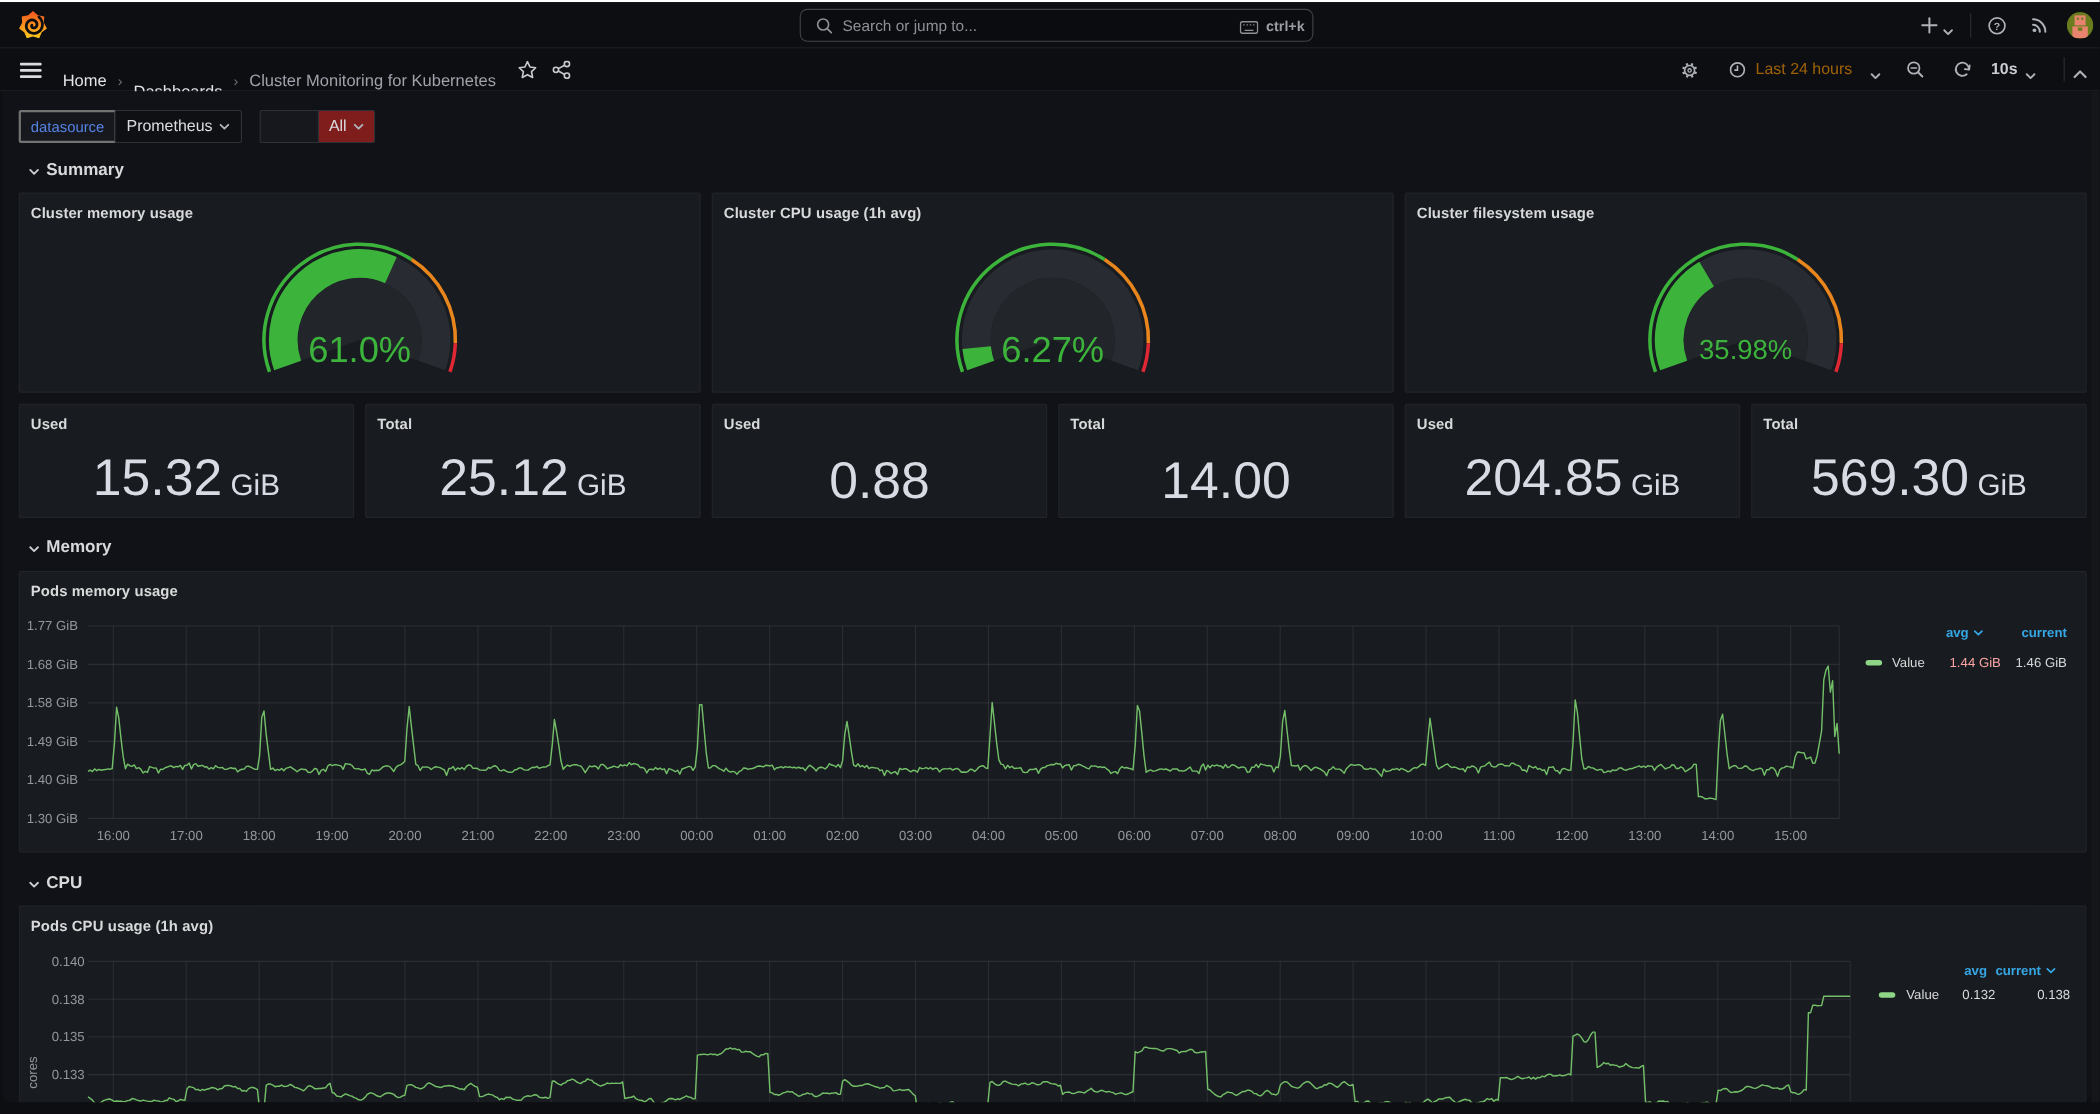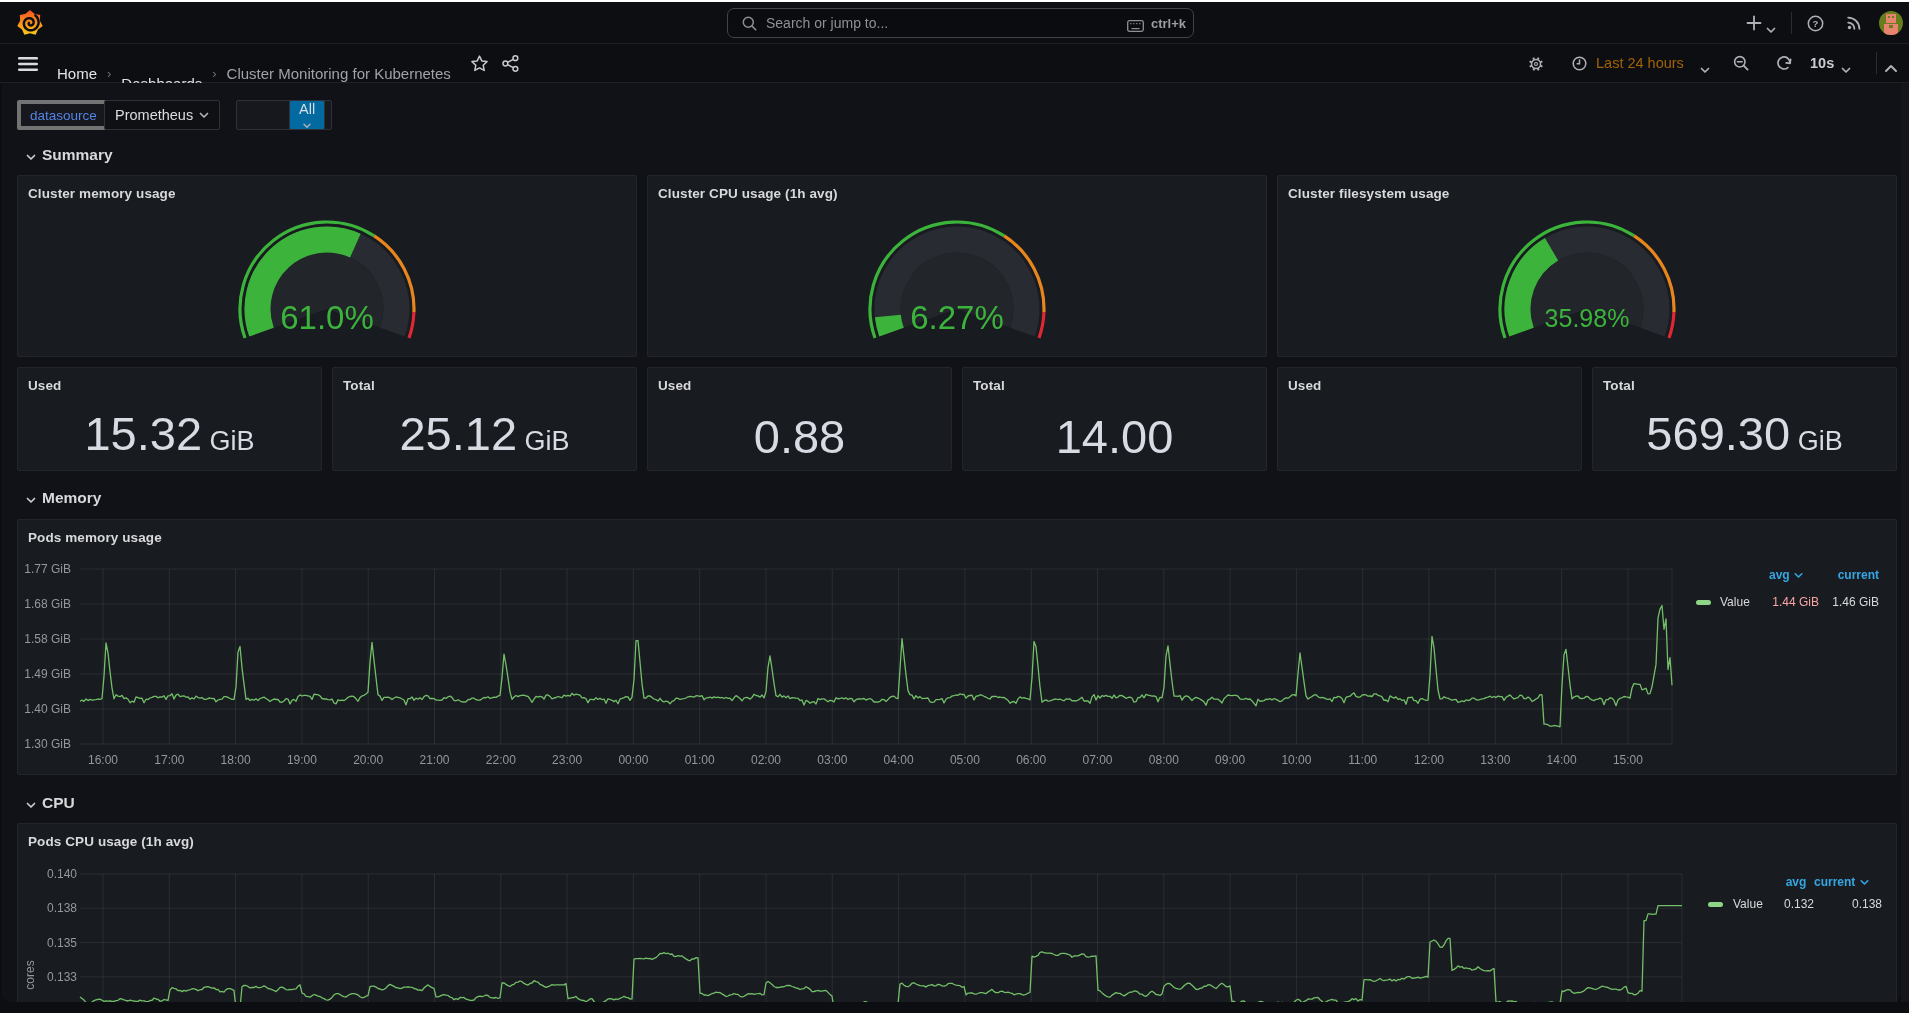--- a/index.html
+++ b/index.html
@@ -121,33 +121,33 @@
       </svg></div>
     <div class="abs" style="left:1810px;top:55px;font-size:14.5px;font-weight:700;color:#c9ccd2;">10s</div>
     <div class="abs" style="left:1841px;top:60px;"><svg width="10" height="7" viewBox="0 0 10 7" style="">
         <polyline points="1.5,1.5 5,5 8.5,1.5" fill="none" stroke="#aeb2b8" stroke-width="1.7" stroke-linecap="round" stroke-linejoin="round"></polyline>
       </svg></div>
     <div class="abs" style="left:1876px;top:52px;width:1px;height:22px;background:#2a2d32;"></div>
     <div class="abs" style="left:1884px;top:59px;"><svg width="14" height="9" viewBox="0 0 14 9" style="">
         <polyline points="2,7 7,2 12,7" fill="none" stroke="#aeb2b8" stroke-width="2" stroke-linecap="round" stroke-linejoin="round"></polyline>
       </svg></div>
     <div class="abs" style="left:2px;top:83px;width:1899px;height:919px;background:#111217;border-radius:0 0 8px 8px;"></div>
-    <div class="abs" style="left:17px;top:100px;height:30px;display:flex;align-items:center;padding:0 9px;border:4px solid #737373;border-radius:2px;background:#16181d;">
+    <div class="abs" style="left:17px;top:100px;height:30px;display:flex;align-items:center;padding:0 9px;border:2px solid #737373;border-radius:2px;background:#16181d;">
  <span style="font-size:13.5px;font-weight:500;color:#5683e6;">datasource</span>
     </div>
     <div class="abs" style="left:104px;top:100px;height:30px;display:flex;align-items:center;gap:6px;padding:0 10px;border:1px solid #2e3137;border-radius:2px;background:#0f1014;">
  <span style="font-size:14.5px;color:#dcdde1;">Prometheus</span>
       <svg width="10" height="7" viewBox="0 0 10 7" style="">
         <polyline points="1.5,1.5 5,5 8.5,1.5" fill="none" stroke="#aeb2b8" stroke-width="1.7" stroke-linecap="round" stroke-linejoin="round"></polyline>
       </svg>
     </div>
     <div class="abs" style="left:236px;top:100px;height:30px;display:flex;align-items:center;padding:0 9px;border:1px solid #2e3137;border-radius:2px;background:#16181d;">
  <span style="font-size:13.5px;font-weight:500;color:#5683e6;margin-left:44px;">Node</span>
     </div>
-    <div class="abs" style="left:289px;top:100px;height:30px;display:flex;align-items:center;gap:6px;padding:0 9px;border:1px solid #2e3137;border-radius:2px;background:#0369a1;flex-direction:column;">
+    <div class="abs" style="left:289px;top:100px;height:30px;display:flex;align-items:center;gap:6px;padding:0 9px;border:1px solid #2e3137;border-radius:2px;background:#7f1d1d;">
  <span style="font-size:14.5px;color:#dcdde1;">All</span>
       <svg width="10" height="7" viewBox="0 0 10 7" style="">
         <polyline points="1.5,1.5 5,5 8.5,1.5" fill="none" stroke="#aeb2b8" stroke-width="1.7" stroke-linecap="round" stroke-linejoin="round"></polyline>
       </svg>
     </div>
     <div style="position:absolute;left:20px;top:145px;display:flex;align-items:center;gap:6px;">
       <span style="display:inline-block;margin-top:2px;margin-left:6px;"><svg width="10" height="7" viewBox="0 0 10 7" style="">
           <polyline points="1.5,1.5 5,5 8.5,1.5" fill="none" stroke="#c9ccd2" stroke-width="1.7" stroke-linecap="round" stroke-linejoin="round"></polyline>
         </svg></span>
       <span style="font-size:15.5px;font-weight:700;color:#d8d9da;">Summary</span>
@@ -207,20 +207,23 @@
       </div>
     </div>
     <div style="position:absolute;left:962px;top:367px;width:305px;height:104px;background:#181b1f;border:1px solid #23252b;border-radius:2px;box-sizing:border-box;">
       <div style="position:absolute;left:10px;top:10px;font-size:13.5px;font-weight:700;color:#d8d9da;letter-spacing:0.1px;">Total</div>
       <div style="position:absolute;left:0;top:38px;width:100%;height:62px;display:flex;align-items:center;justify-content:center;">
       <div style="font-size:47px;color:#d9dbe4;line-height:62px;white-space:nowrap;">14.00</div>
       </div>
     </div>
     <div style="position:absolute;left:1277px;top:367px;width:305px;height:104px;background:#181b1f;border:1px solid #23252b;border-radius:2px;box-sizing:border-box;">
       <div style="position:absolute;left:10px;top:10px;font-size:13.5px;font-weight:700;color:#d8d9da;letter-spacing:0.1px;">Used</div>
+      <div style="position:absolute;left:0;top:38px;width:100%;height:62px;display:flex;align-items:center;justify-content:center;">
+      <div style="font-size:47px;color:#d9dbe4;line-height:62px;white-space:nowrap;">204.85<span style="font-size:27px;"> GiB</span></div>
+      </div>
     </div>
     <div style="position:absolute;left:1592px;top:367px;width:305px;height:104px;background:#181b1f;border:1px solid #23252b;border-radius:2px;box-sizing:border-box;">
       <div style="position:absolute;left:10px;top:10px;font-size:13.5px;font-weight:700;color:#d8d9da;letter-spacing:0.1px;">Total</div>
       <div style="position:absolute;left:0;top:38px;width:100%;height:62px;display:flex;align-items:center;justify-content:center;">
       <div style="font-size:47px;color:#d9dbe4;line-height:62px;white-space:nowrap;">569.30<span style="font-size:27px;"> GiB</span></div>
       </div>
     </div>
     <div style="position:absolute;left:20px;top:488px;display:flex;align-items:center;gap:6px;">
       <span style="display:inline-block;margin-top:2px;margin-left:6px;"><svg width="10" height="7" viewBox="0 0 10 7" style="">
           <polyline points="1.5,1.5 5,5 8.5,1.5" fill="none" stroke="#c9ccd2" stroke-width="1.7" stroke-linecap="round" stroke-linejoin="round"></polyline>

